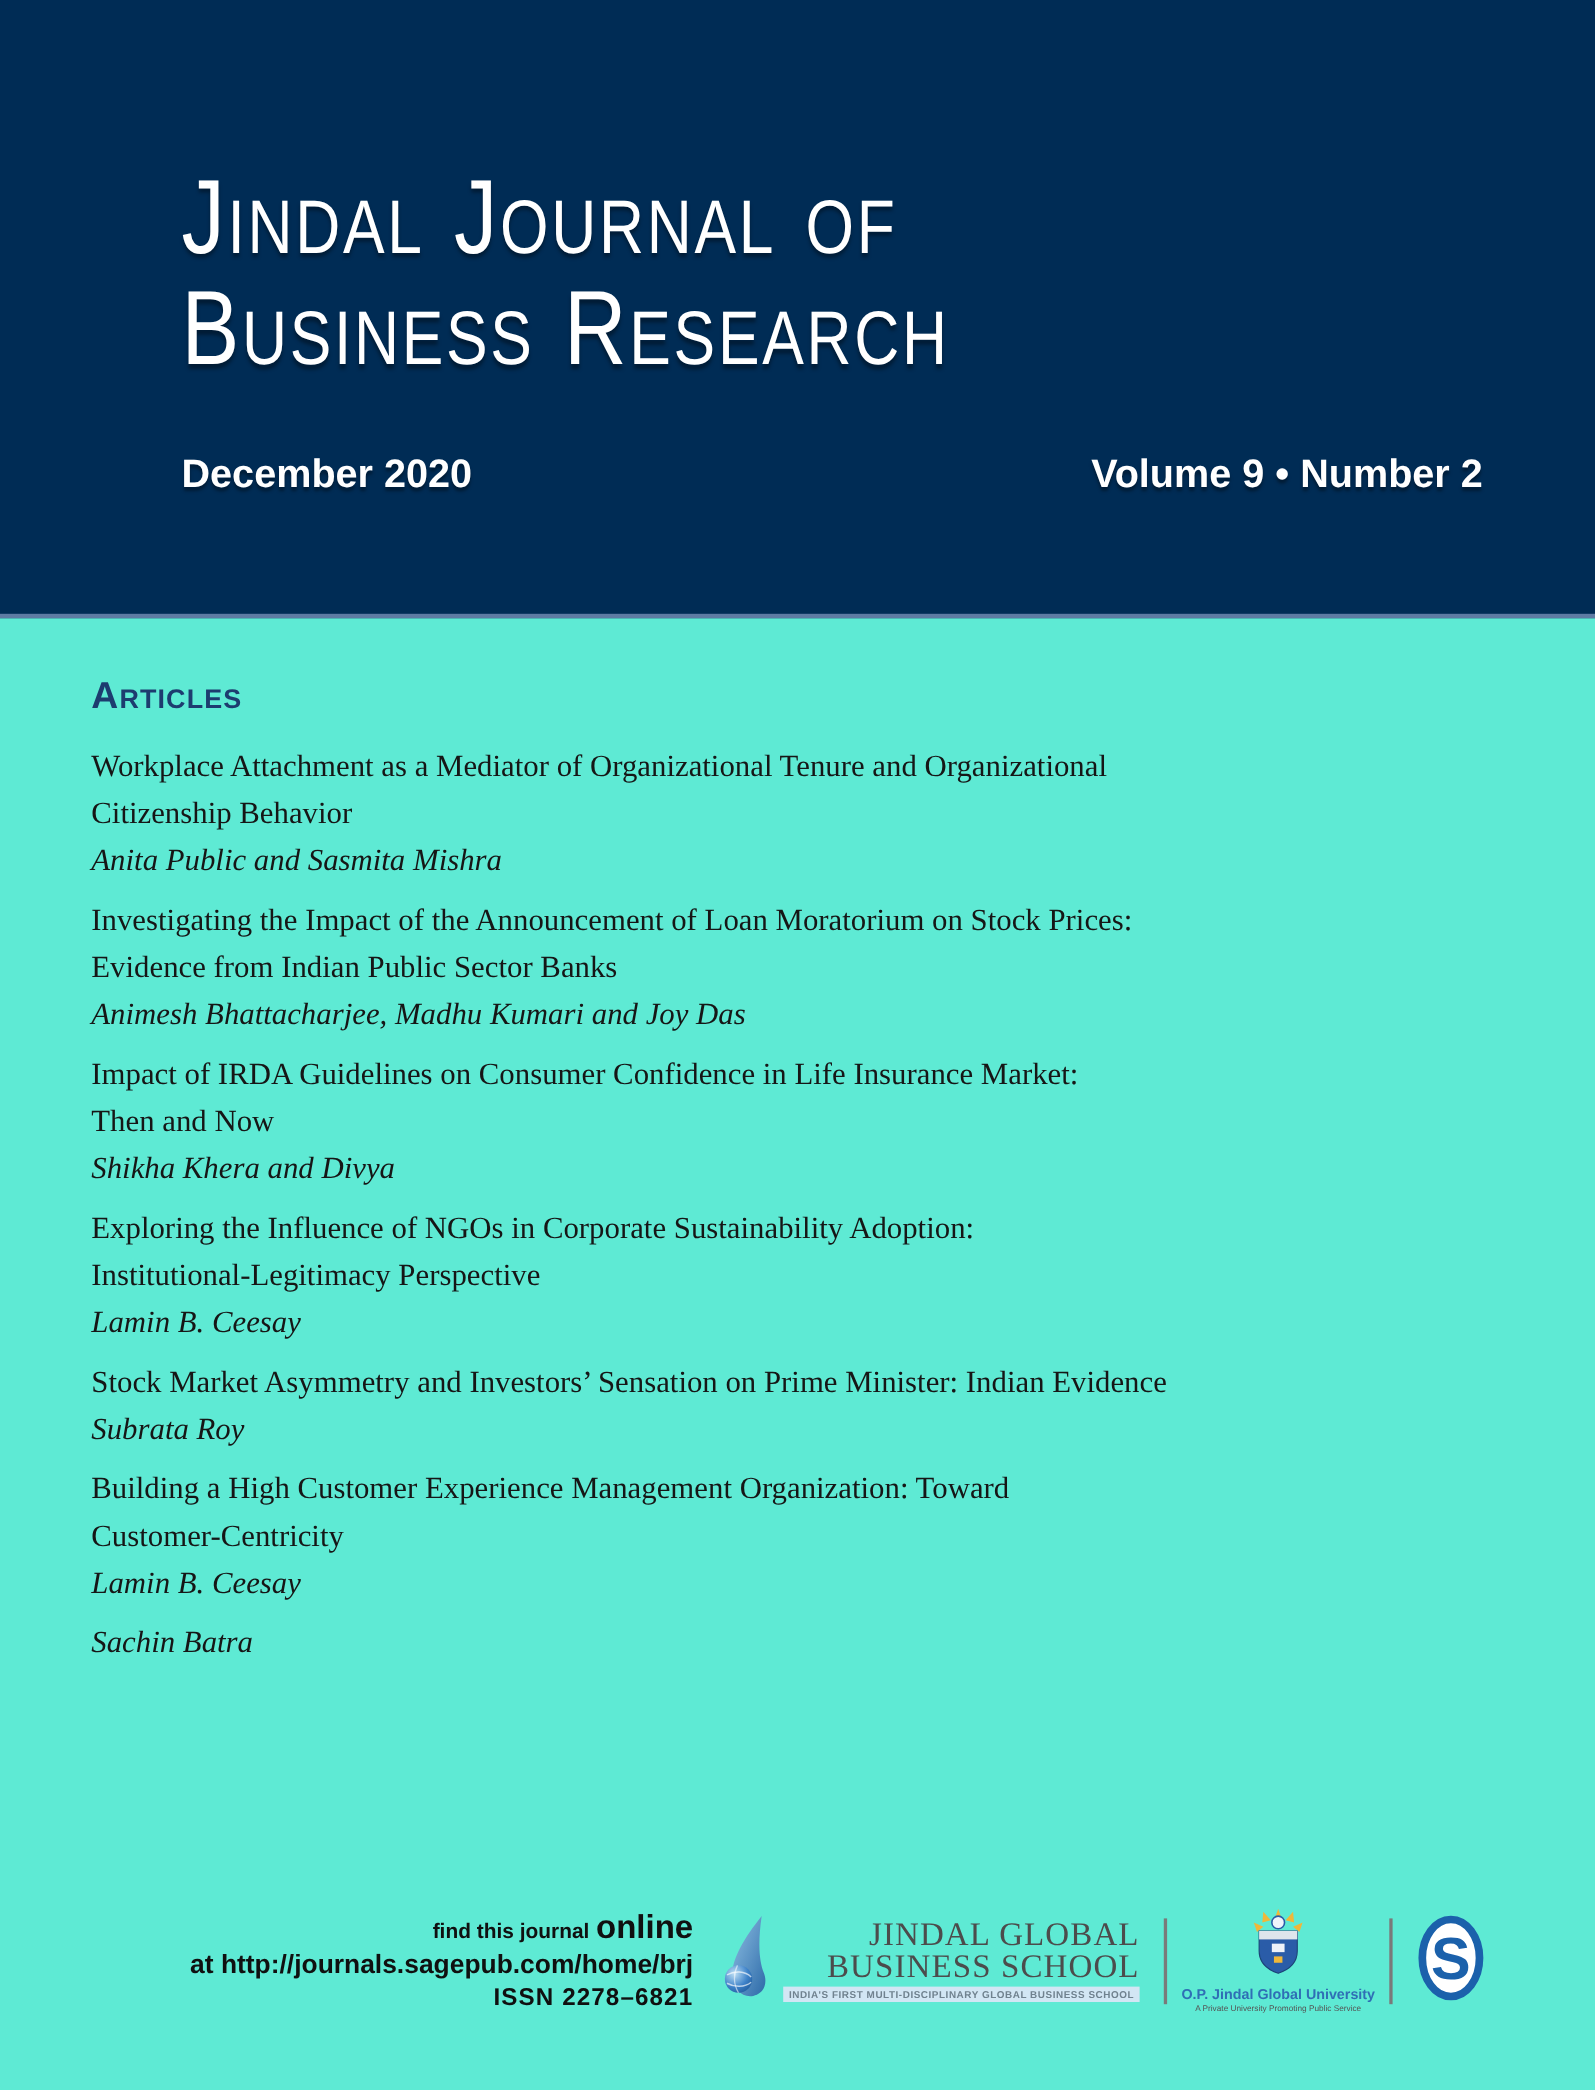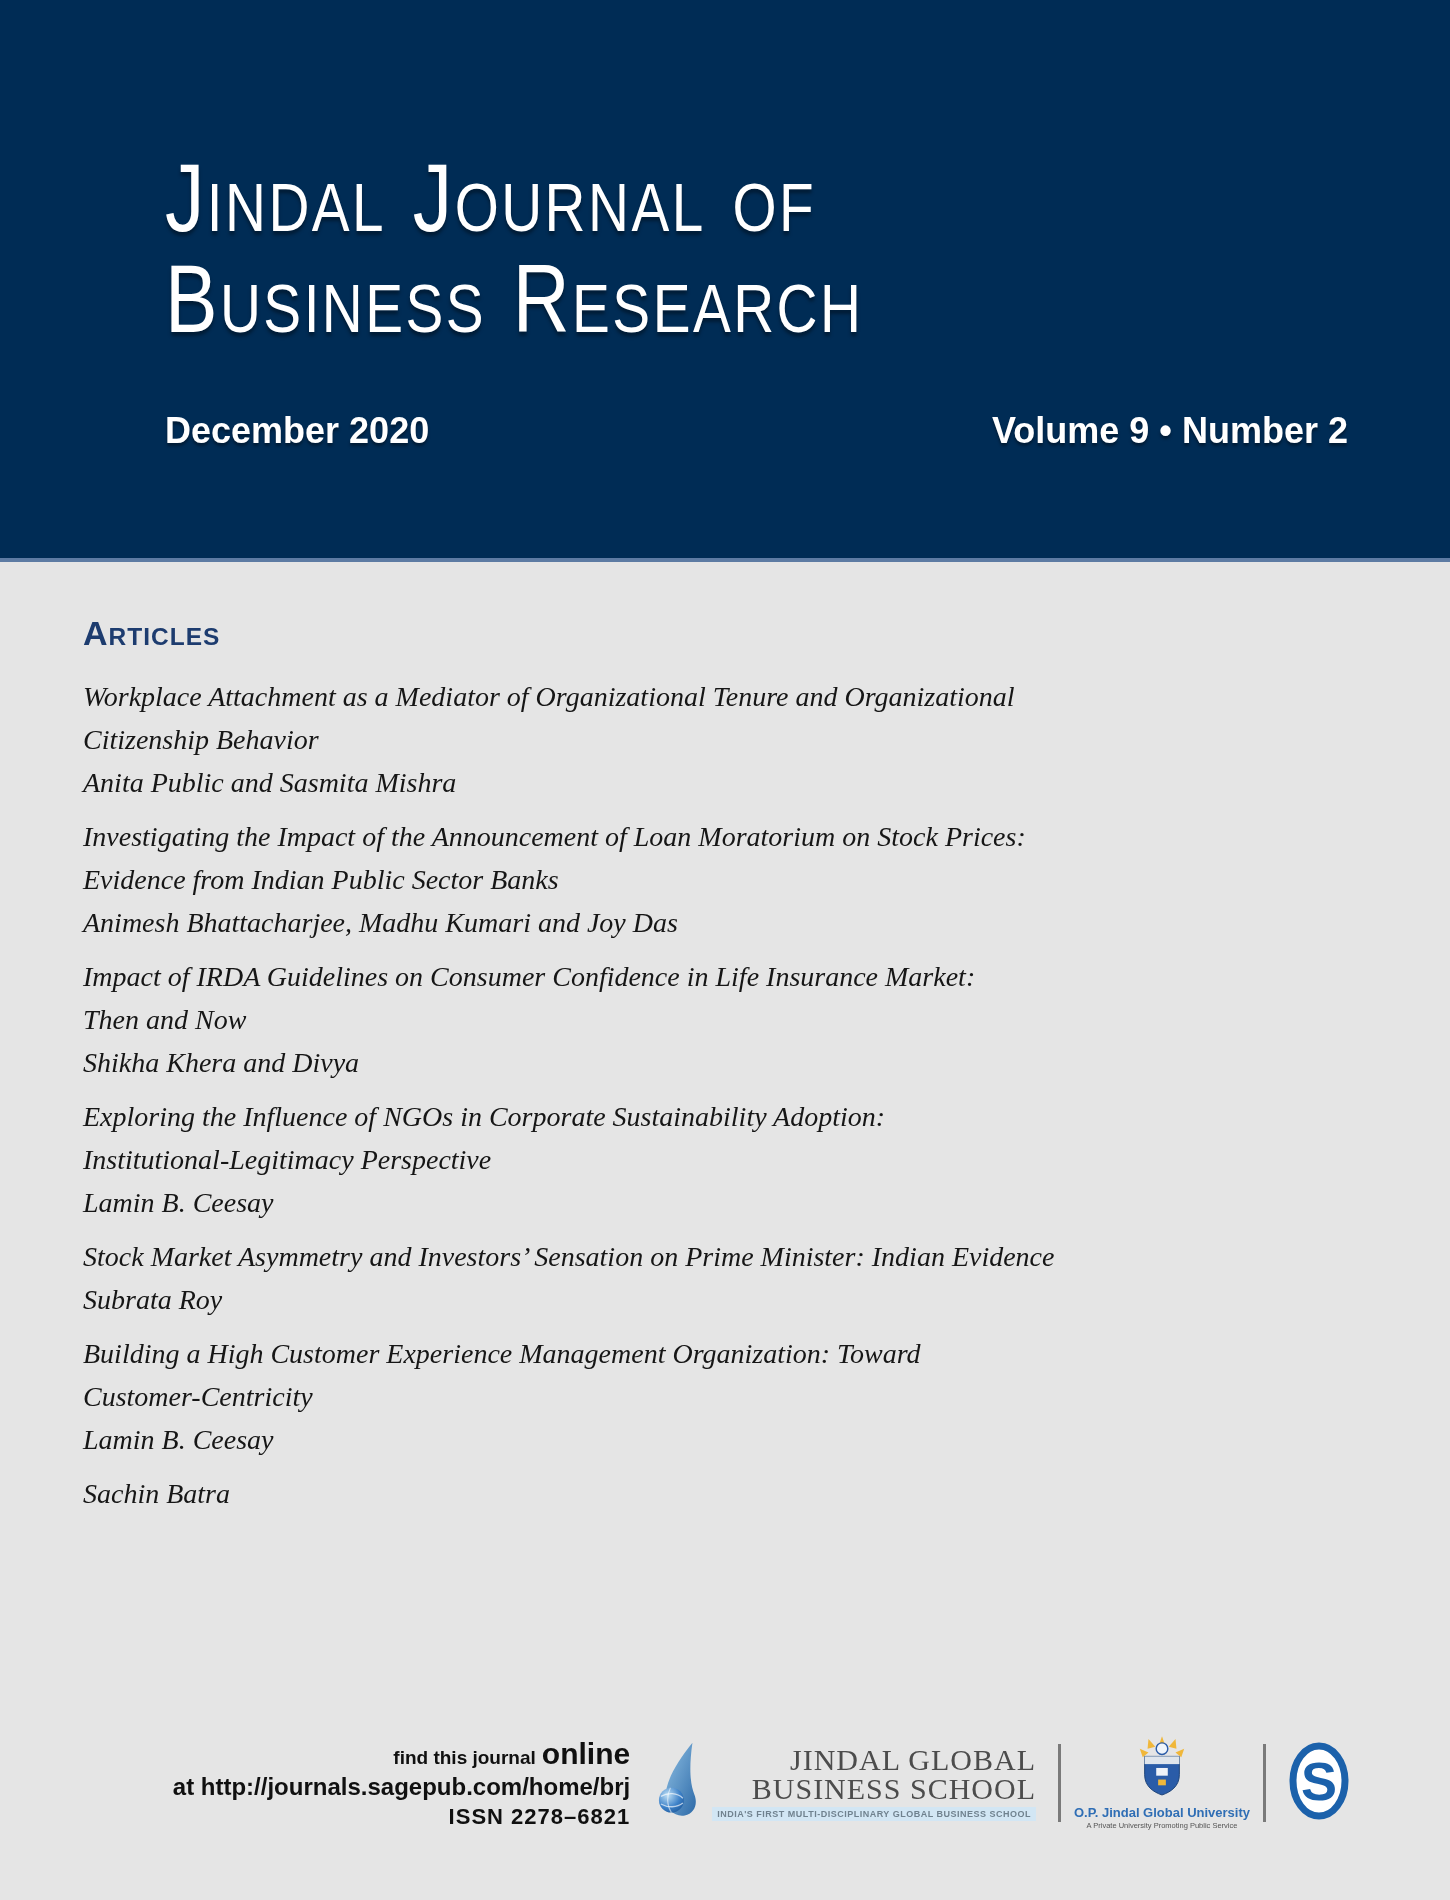--- a/index.html
+++ b/index.html
@@ -7,21 +7,21 @@
     --rule_blue:#5d7ba3;
     --heading_blue:#1d3c6f;
     --tagline_bg:#d2e6f4;
     --crest_gold:#f0b73a;
     --crest_blue:#2a5ca8;
     --sage_blue:#1b61ab;
   }
   html,body{margin:0;padding:0;background:#ffffff;}
   .page{
     width:1450px;height:1900px;position:relative;overflow:hidden;
-    background:#e5e5e5;font-family:"Liberation Sans",sans-serif;
+    background:#5eead4;font-family:"Liberation Sans",sans-serif;
   }
 
   
   .masthead{
     height:562px;box-sizing:border-box;background:var(--navy);
     border-bottom:4px solid var(--rule_blue);
     padding:148px 102px 0 165px;color:#ffffff;
   }
   .journal-title{
     margin:0;font-weight:400;font-size:96px;line-height:1.05;
@@ -40,21 +40,21 @@
   
   .content{padding:52px 80px 0 83px;}
   .articles-heading{
     color:var(--heading_blue);font-size:34px;font-weight:700;
     letter-spacing:1px;margin:0 0 22px 0;
   }
   .article{
     margin:0 0 11px 0;font-family:"Liberation Serif",serif;
     font-size:28px;line-height:43px;color:#161616;
   }
-  .article-title{white-space:pre-line;font-style:italic;}
+  .article-title{white-space:pre-line;}
   .article-authors{font-style:italic;}
 
   
   .page-footer{
     position:absolute;left:0;right:100px;bottom:70px;
     display:flex;justify-content:flex-end;align-items:center;gap:22px;
   }
   .find-block{text-align:right;color:#101010;font-weight:700;margin-right:6px;line-height:1.15;}
   .find-line1{font-size:19px;}
   .find-online-word{font-size:30px;margin-left:6px;}

